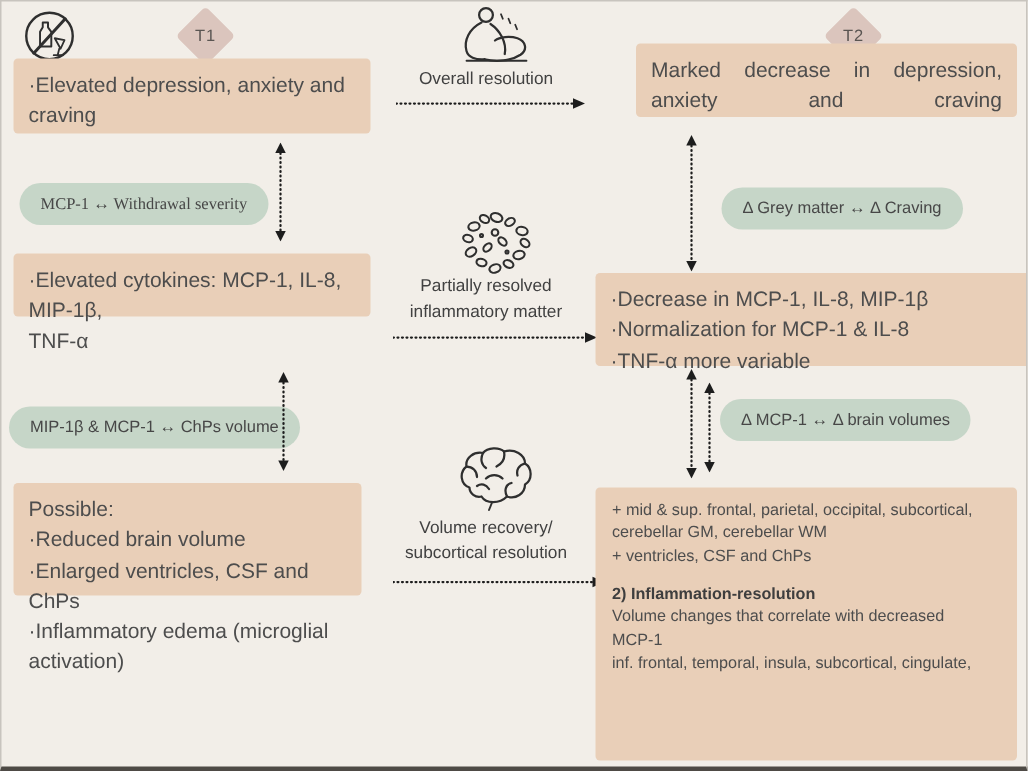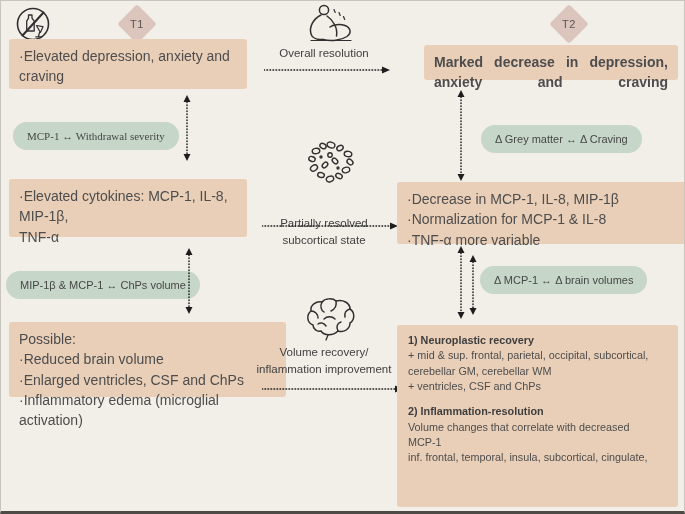--- a/index.html
+++ b/index.html
@@ -100,30 +100,30 @@
   </div>
 
   <div class="box" style="left:8px;top:38px;width:238px;height:50px;">
     <div>·Elevated depression, anxiety and craving</div>
   </div>
 
   <div class="pill" style="left:12px;top:121px;font-family:Liberation Serif, serif;">
     <span>MCP-1 ↔ Withdrawal severity</span>
   </div>
 
-  <div class="box" style="left:8px;top:178px;width:238px;height:58px;">
+  <div class="box" style="left:8px;top:168px;width:238px;height:42px;">
     <div>·Elevated cytokines: MCP-1, IL-8, MIP-1β,</div>
     <div>TNF-α</div>
   </div>
 
   <div class="pill" style="left:5px;top:270px;">
     <span>MIP-1β &amp; MCP-1 ↔ ChPs volume</span>
   </div>
 
-  <div class="box" style="left:8px;top:321px;width:277px;height:75px;">
+  <div class="box" style="left:8px;top:321px;width:232px;height:75px;">
     <div>Possible:</div>
     <div>·Reduced brain volume</div>
     <div>·Enlarged ventricles, CSF and ChPs</div>
     <div>·Inflammatory edema (microglial activation)</div>
   </div>
 
   <div class="arrow" style="left:181px;top:94px;">
     <svg width="10" height="66" viewBox="0 0 10 66">
       <line x1="5" y1="7" x2="5" y2="59" stroke="#1d1d1d" stroke-width="1.5" stroke-dasharray="0.6 2.4" stroke-linecap="round"></line>
       <path d="M5 0 L8.5 7 L1.5 7 Z" fill="#1d1d1d"></path>
@@ -160,50 +160,50 @@
       <ellipse cx="8" cy="20" rx="3.3" ry="2.4" transform="rotate(20 8 20)"></ellipse>
       <ellipse cx="12" cy="12" rx="3.8" ry="2.7" transform="rotate(-10 12 12)"></ellipse>
       <ellipse cx="19" cy="7" rx="3.3" ry="2.4" transform="rotate(30 19 7)"></ellipse>
       <ellipse cx="31" cy="22" rx="3.2" ry="2.2" transform="rotate(45 31 22)"></ellipse>
       <ellipse cx="21" cy="26" rx="3.2" ry="2.2" transform="rotate(-45 21 26)"></ellipse>
       <circle cx="26" cy="16" r="2.2"></circle>
       <circle cx="34" cy="29" r="1"></circle>
       <circle cx="17" cy="18" r="1"></circle>
     </svg>
   </div>
-  <div class="mid-label" style="left:238px;top:182px;margin-top:32px;">
+  <div class="mid-label" style="left:238px;top:182px;">
     <div>Partially resolved</div>
-    <div>subcortical state</div>
+    <div>inflammatory matter</div>
   </div>
   <div class="arrow" style="left:261px;top:216px;">
     <svg width="136" height="10" viewBox="0 0 136 10">
       <line x1="0" y1="5" x2="128" y2="5" stroke="#1d1d1d" stroke-width="1.5" stroke-dasharray="0.6 2.4" stroke-linecap="round"></line>
       <path d="M136 5 L128 1.5 L128 8.5 Z" fill="#1d1d1d"></path>
     </svg>
   </div>
 
   <div class="icon" style="left:302px;top:296px;">
     <svg width="54" height="44" viewBox="0 0 54 44" fill="none" stroke="#2f2f2f" stroke-width="1.5" stroke-linecap="round" stroke-linejoin="round">
       <path d="M10 28 C4 26 3 18 8 14 C7 8 13 4 19 5 C22 1 30 1 33 4 C40 2 47 6 47 12 C52 15 52 23 47 26 C47 32 41 36 35 34 C30 39 21 39 18 34 C14 35 10 32 10 28 Z"></path>
       <path d="M19 5 C17 9 18 13 21 15 M33 4 C34 9 32 12 28 14 M8 14 C12 14 15 17 15 21 M47 12 C43 13 41 16 42 20 M21 22 C24 19 29 19 32 22 M15 27 C18 25 21 26 23 29 M35 34 C33 30 34 26 38 25"></path>
       <path d="M25 38 L23 43" stroke-width="1.3"></path>
     </svg>
   </div>
   <div class="mid-label" style="left:238px;top:343px;">
     <div>Volume recovery/</div>
-    <div>inflammation improvement</div>
+    <div>subcortical resolution</div>
   </div>
   <div class="arrow" style="left:261px;top:379px;">
     <svg width="141" height="10" viewBox="0 0 141 10">
       <line x1="0" y1="5" x2="133" y2="5" stroke="#1d1d1d" stroke-width="1.5" stroke-dasharray="0.6 2.4" stroke-linecap="round"></line>
       <path d="M141 5 L133 1.5 L133 8.5 Z" fill="#1d1d1d"></path>
     </svg>
   </div>
 
-  <div class="box justified" style="left:423px;top:44px;width:254px;height:35px;font-weight:bold;">Marked decrease in depression, anxiety and craving</div>
+  <div class="box justified" style="left:423px;top:28px;width:254px;height:49px;">Marked decrease in depression, anxiety and craving</div>
 
   <div class="arrow" style="left:455px;top:89px;">
     <svg width="10" height="91" viewBox="0 0 10 91">
       <line x1="5" y1="7" x2="5" y2="84" stroke="#1d1d1d" stroke-width="1.5" stroke-dasharray="0.6 2.4" stroke-linecap="round"></line>
       <path d="M5 0 L8.5 7 L1.5 7 Z" fill="#1d1d1d"></path>
         <path d="M5 91 L8.5 84 L1.5 84 Z" fill="#1d1d1d"></path>
     </svg>
   </div>
 
   <div class="pill" style="left:480px;top:124px;">
@@ -229,21 +229,20 @@
       <path d="M5 0 L8.5 7 L1.5 7 Z" fill="#1d1d1d"></path>
         <path d="M5 60 L8.5 53 L1.5 53 Z" fill="#1d1d1d"></path>
     </svg>
   </div>
 
   <div class="pill" style="left:479px;top:265px;">
     <span>Δ MCP-1 ↔ Δ brain volumes</span>
   </div>
 
   <div class="box bigbox" style="left:396px;top:324px;width:281px;height:182px;padding:8px 11px;">
-    <div class="bold">1) Neuroplastic recovery</div>
     <div>+ mid &amp; sup. frontal, parietal, occipital, subcortical,</div>
     <div>cerebellar GM, cerebellar WM</div>
     <div>+ ventricles, CSF and ChPs</div>
     <div class="spacer-line"></div>
     <div class="bold">2) Inflammation-resolution</div>
     <div>Volume changes that correlate with decreased</div>
     <div>MCP-1</div>
     <div>inf. frontal, temporal, insula, subcortical, cingulate,</div>
   </div>
 

